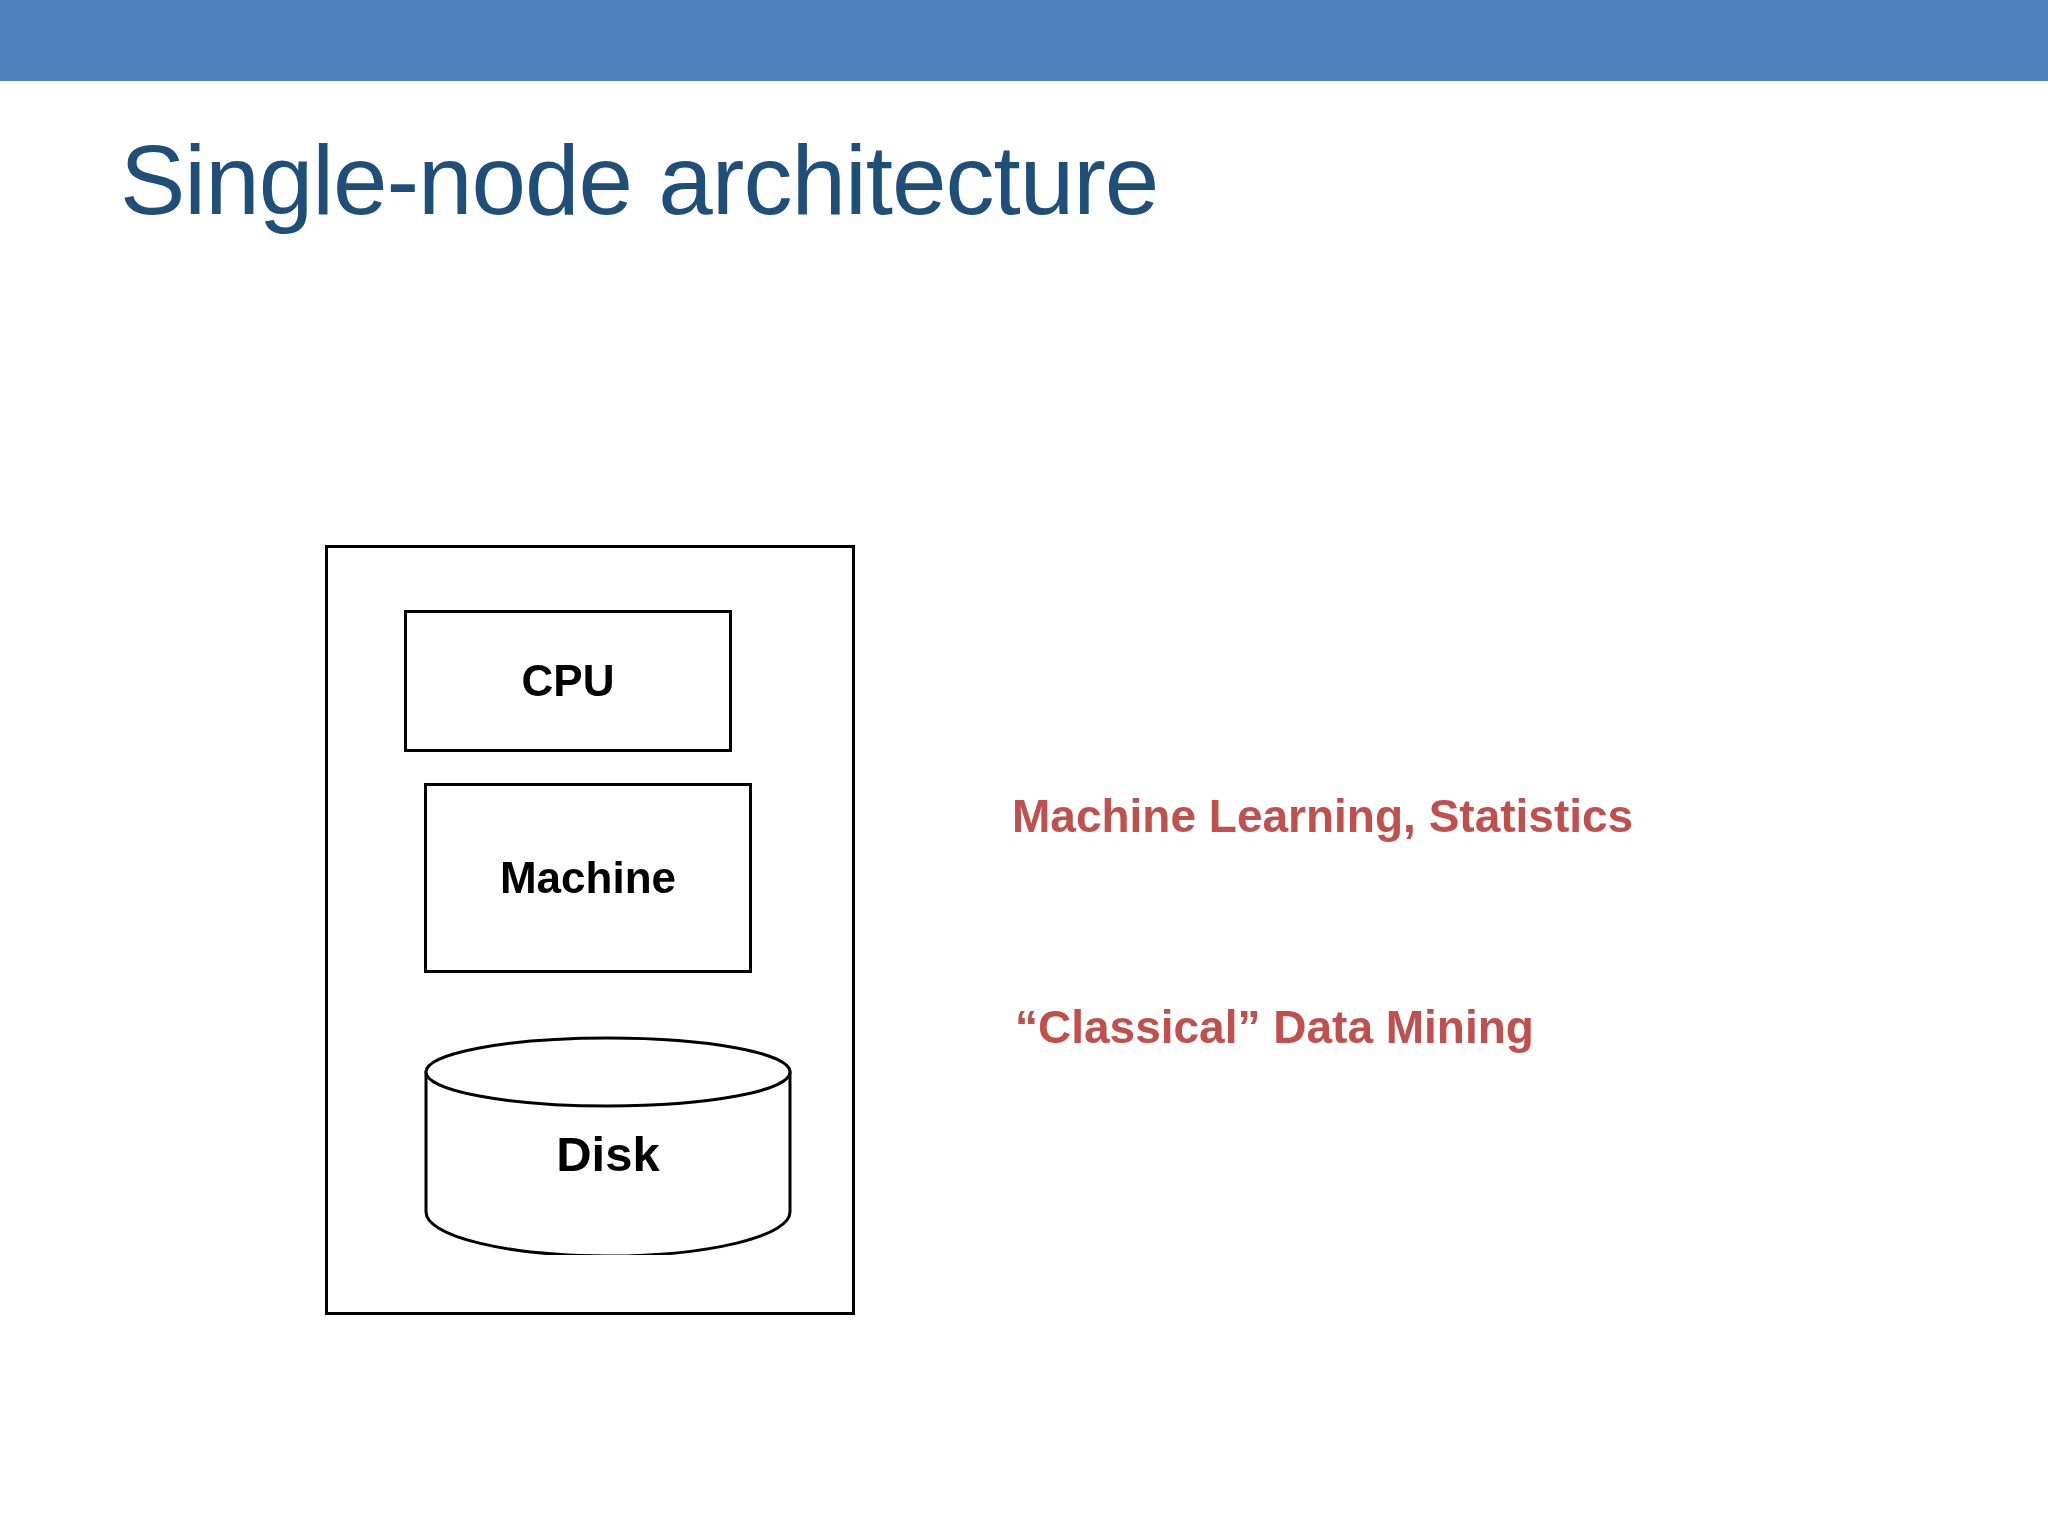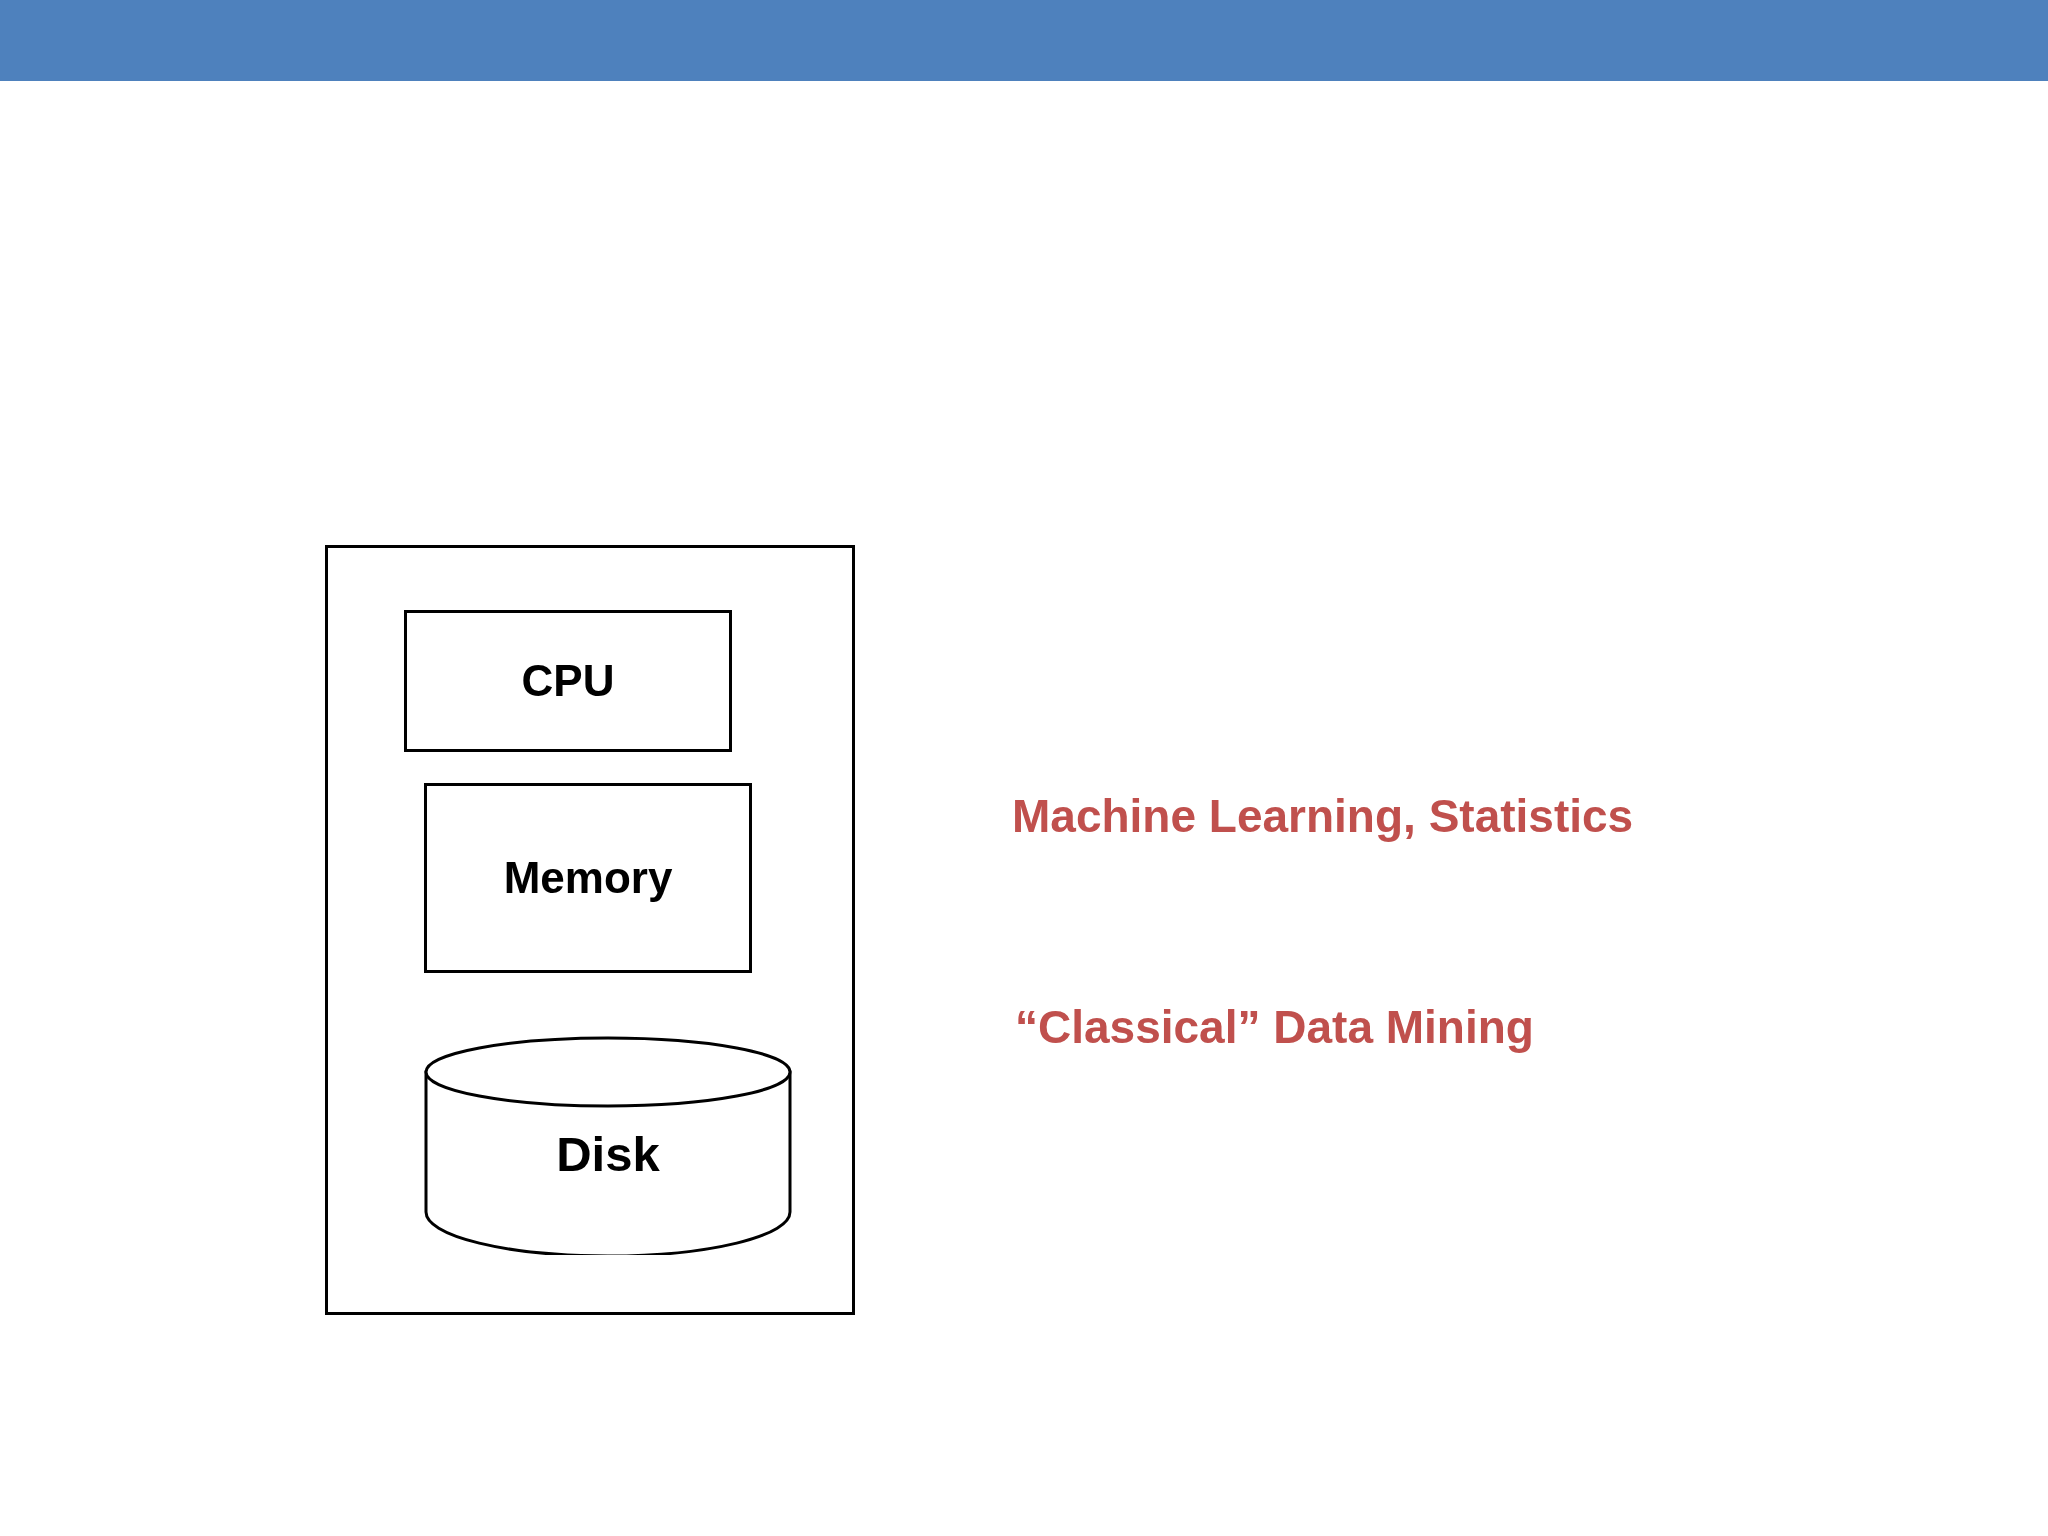--- a/index.html
+++ b/index.html
@@ -132,29 +132,30 @@
     top: 1000px;
   }
 </style>
 </head>
 <body>
 
 <div class="slide">
 
   <div class="top-band"></div>
 
+  <div class="slide-title">Single-node architecture</div>
 
   <div class="machine-box"></div>
 
   <div class="component-box cpu-box">
     <span>CPU</span>
   </div>
 
   <div class="component-box memory-box">
-    <span>Memory</span>
+    <span>Machine</span>
   </div>
 
   <div class="disk-cylinder">
     <svg viewBox="0 0 380 225" xmlns="http://www.w3.org/2000/svg">
 
       <path d="M 8 42 L 8 182 A 182 44 0 0 0 372 182 L 372 42 Z" fill="#ffffff" stroke="#000000" stroke-width="3"></path>
 
       <ellipse cx="190" cy="42" rx="182" ry="34" fill="#ffffff" stroke="#000000" stroke-width="3"></ellipse>
     </svg>
   </div>

